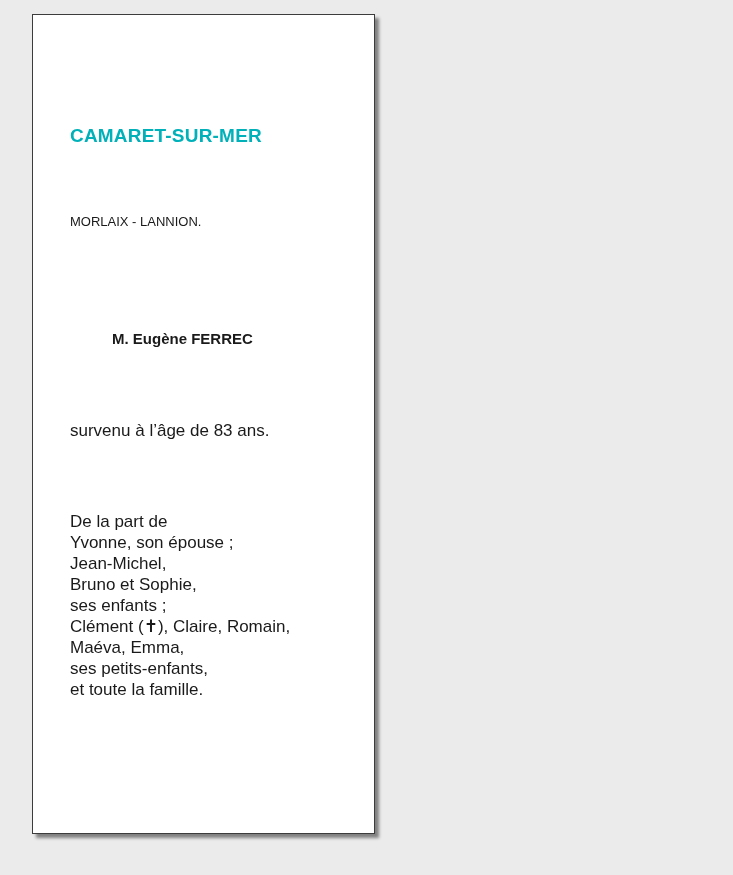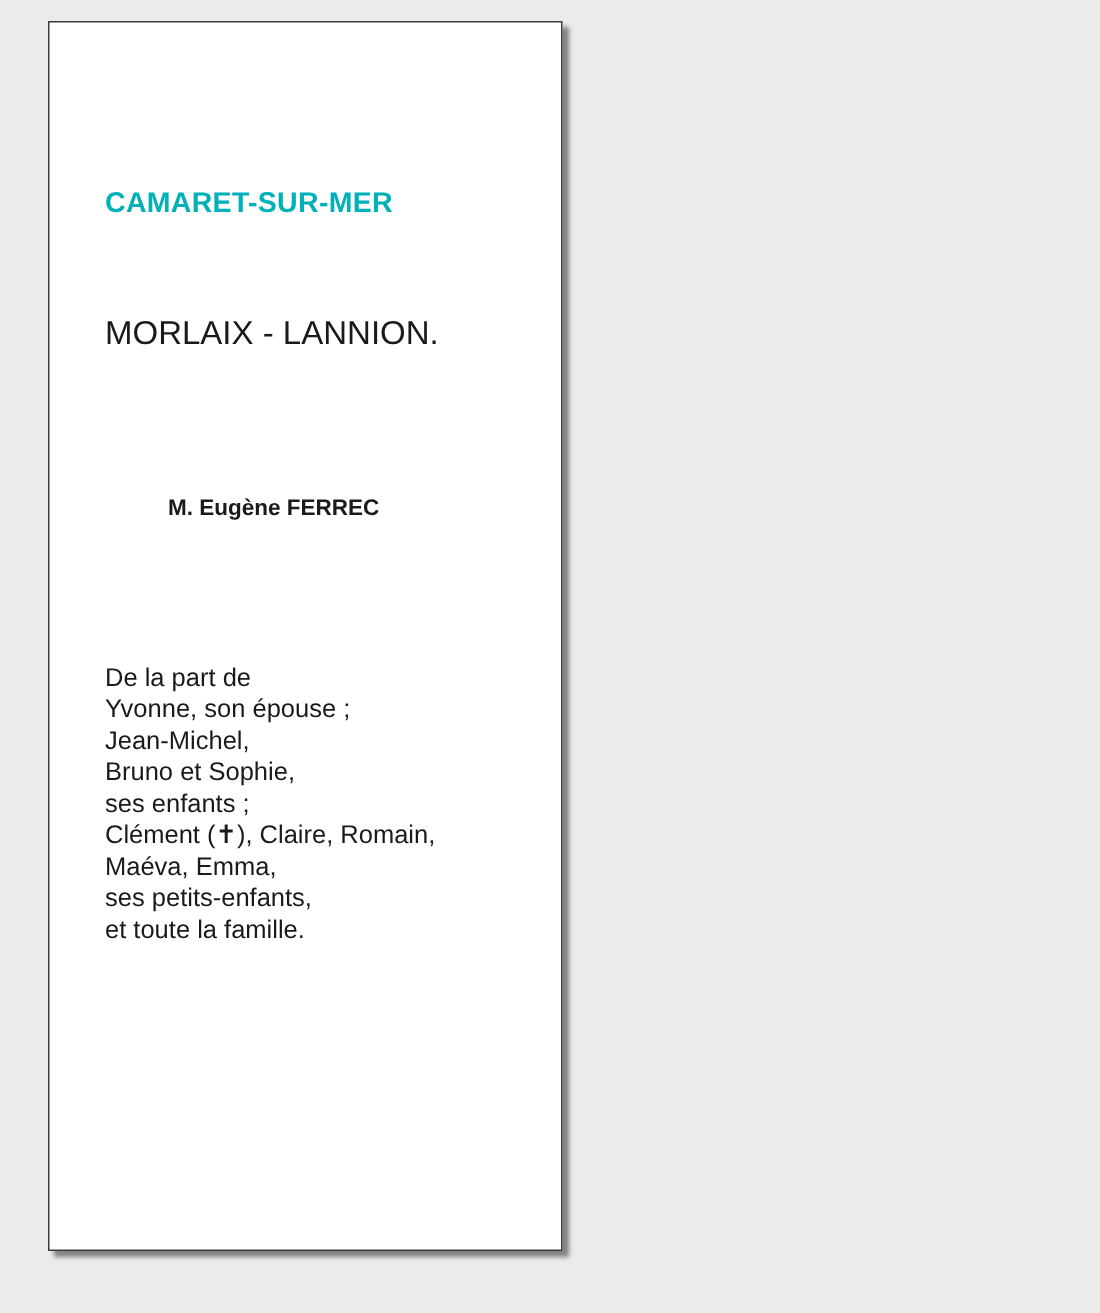--- a/index.html
+++ b/index.html
@@ -34,21 +34,21 @@
     white-space: pre;
   }
   .place-title {
     font-weight: bold;
     font-size: 19px;
     line-height: 23px;
     letter-spacing: 0.2px;
     margin: 0;
   }
   .place-subtitle {
-    font-size: 22px;
+    font-size: 13px;
     line-height: 23px;
     margin: 0 0 7px 0;
   }
   .para {
     margin: 0 0 7px 0;
   }
   .intro-para {
     margin-bottom: 5px;
   }
   .deceased-name {
@@ -68,20 +68,21 @@
 <div class="notice-card">
   <div class="notice-content">
 
     <h1 class="place-title" style="color: rgb(0, 177, 186);">CAMARET-SUR-MER</h1>
 
     <div class="place-subtitle">MORLAIX - LANNION.</div>
 
 
     <div class="deceased-name">M. Eugène FERREC</div>
 
+    <div class="para">survenu à l’âge de 83 ans.</div>
 
     <div class="para family-para">De la part de
 Yvonne, son épouse ;
 Jean-Michel,
 Bruno et Sophie,
 ses enfants ;
 Clément (✝), Claire, Romain,
 Maéva, Emma,
 ses petits-enfants,
 et toute la famille.</div>

